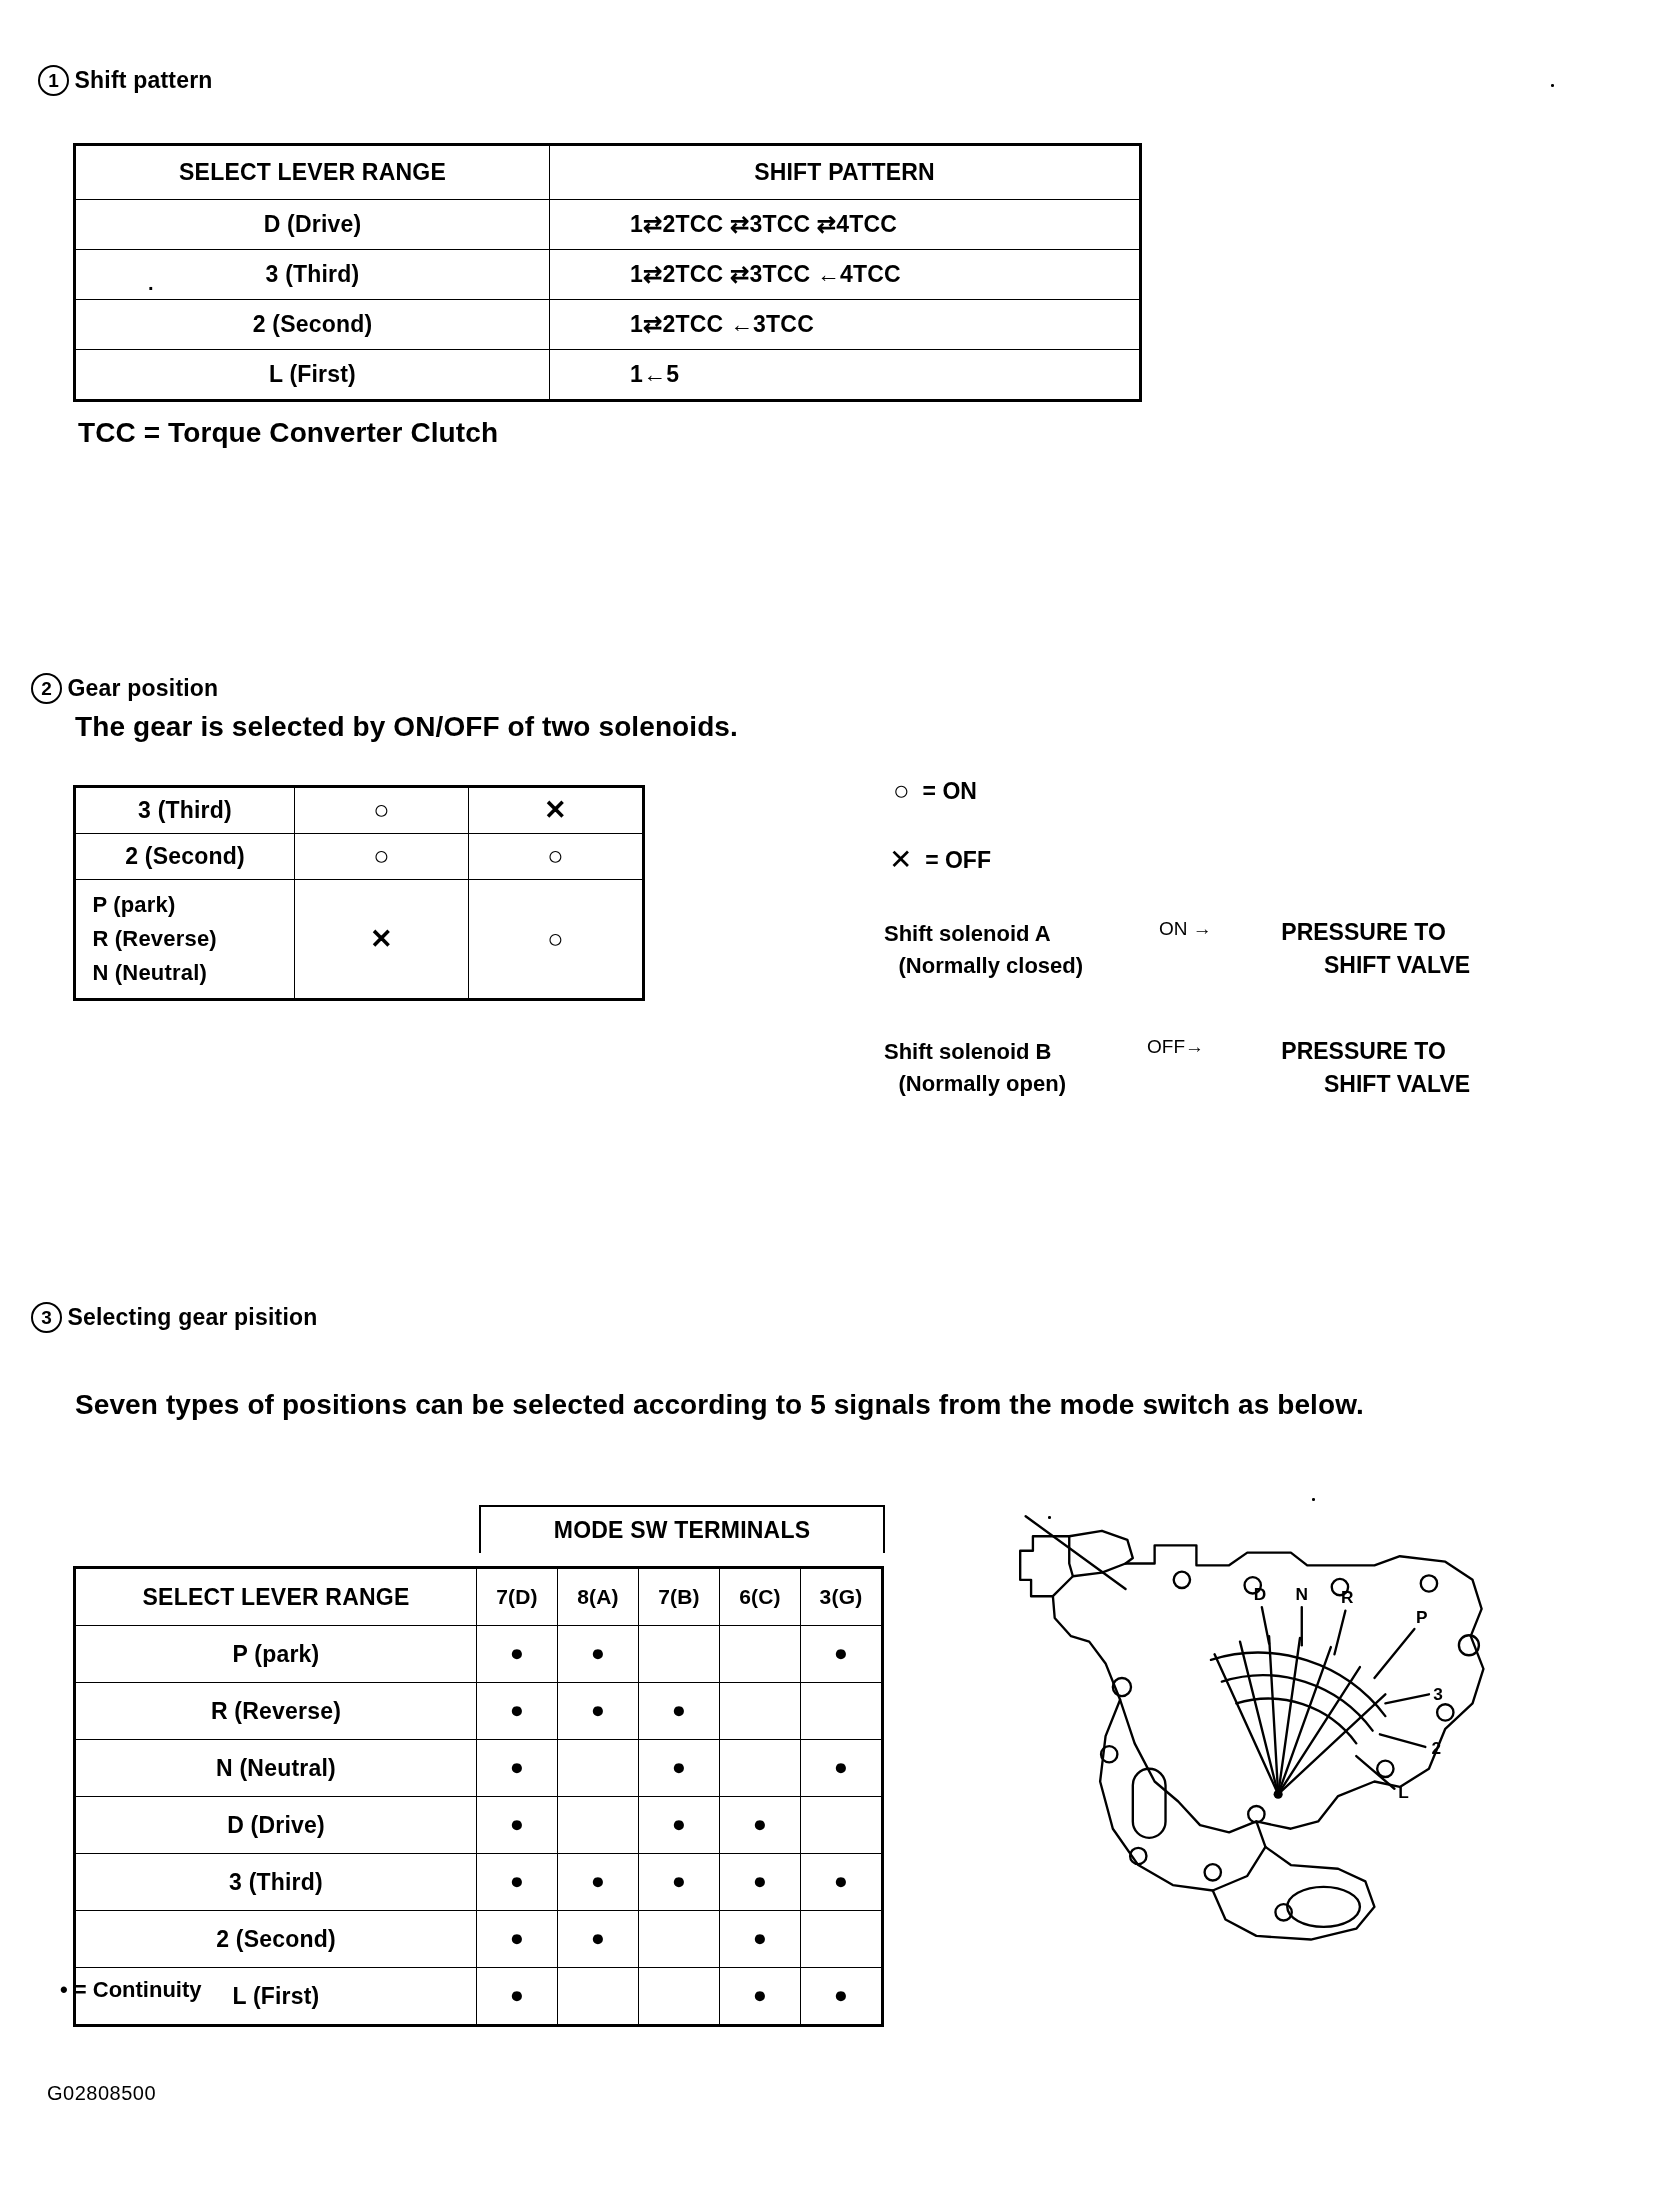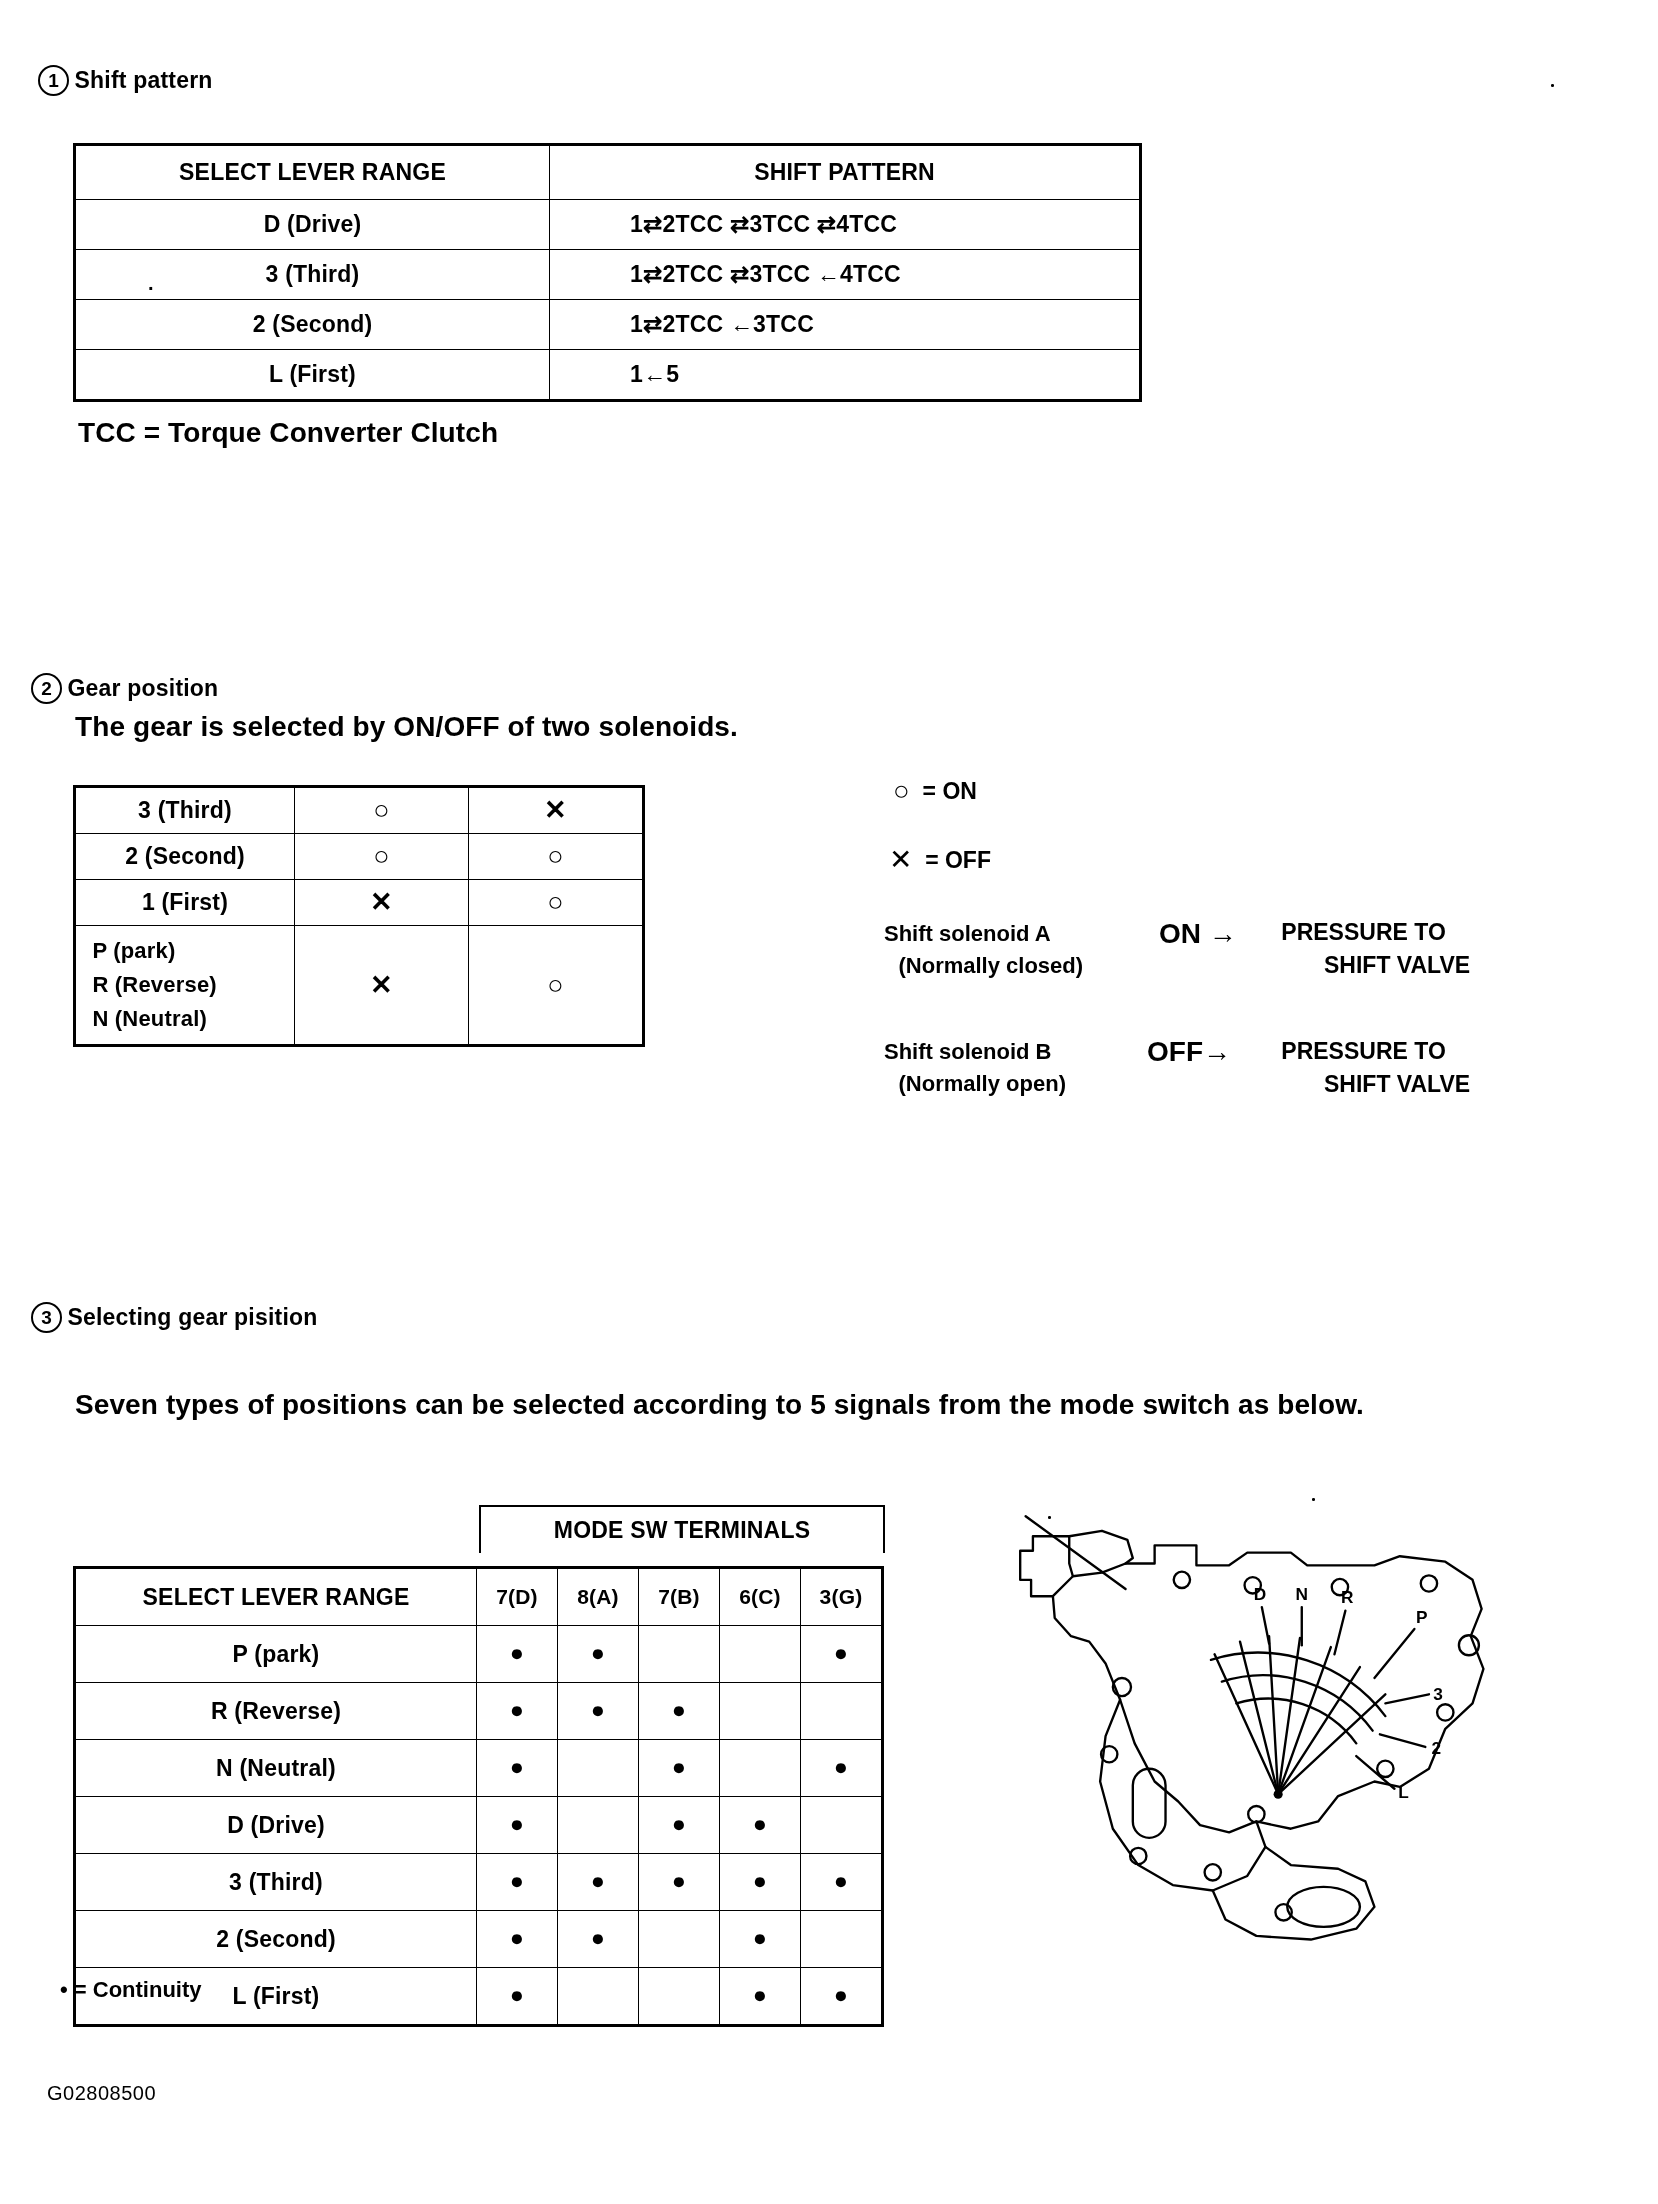--- a/index.html
+++ b/index.html
@@ -145,22 +145,22 @@
   .sol-block { position: absolute; }
   .sol-name {
     font-size: 22px;
     font-weight: 700;
     white-space: nowrap;
     line-height: 1.45;
   }
   .sol-name .indent { padding-left: 14.5px; display: inline-block; }
   .sol-state {
     position: absolute;
-    font-size: 28px;
-    font-weight: 700;
+    font-size: 19px;
+    font-weight: 400;
     white-space: nowrap;
   }
   .sol-result {
     position: absolute;
     font-size: 23px;
     font-weight: 700;
     white-space: nowrap;
     line-height: 1.45;
     text-align: center;
   }
@@ -273,25 +273,20 @@
   <table class="doc thick" id="tbl-gear">
     <tbody>
     <tr>
       <td class="c-gear">3 (Third)</td>
       <td class="c-sol sym">○</td>
       <td class="c-sol sym">✕</td>
     </tr>
     <tr>
       <td class="c-gear">2 (Second)</td>
       <td class="c-sol sym">○</td>
-      <td class="c-sol sym">○</td>
-    </tr>
-    <tr>
-      <td class="c-gear">1 (First)</td>
-      <td class="c-sol sym">✕</td>
       <td class="c-sol sym">○</td>
     </tr>
     <tr>
       <td class="c-gear prn-cell">
         <div class="prn-stack">
           <div>P (park)</div>
           <div>R (Reverse)</div>
           <div>N (Neutral)</div>
         </div>
       </td>

